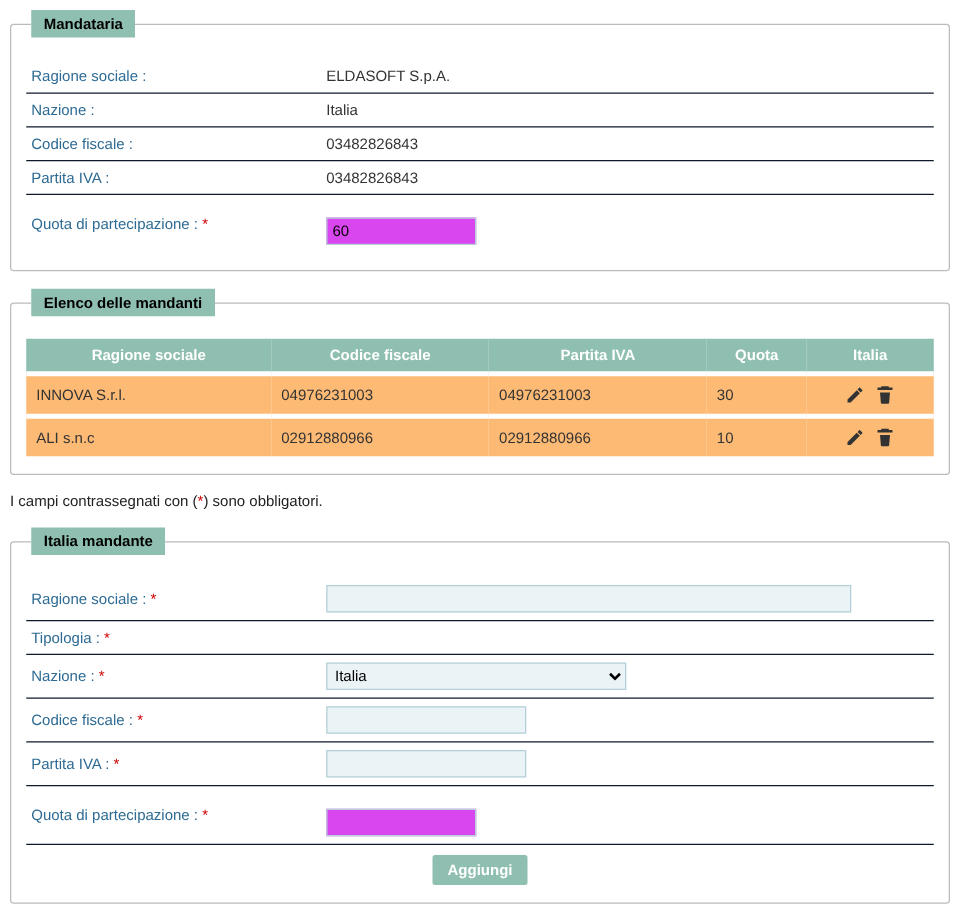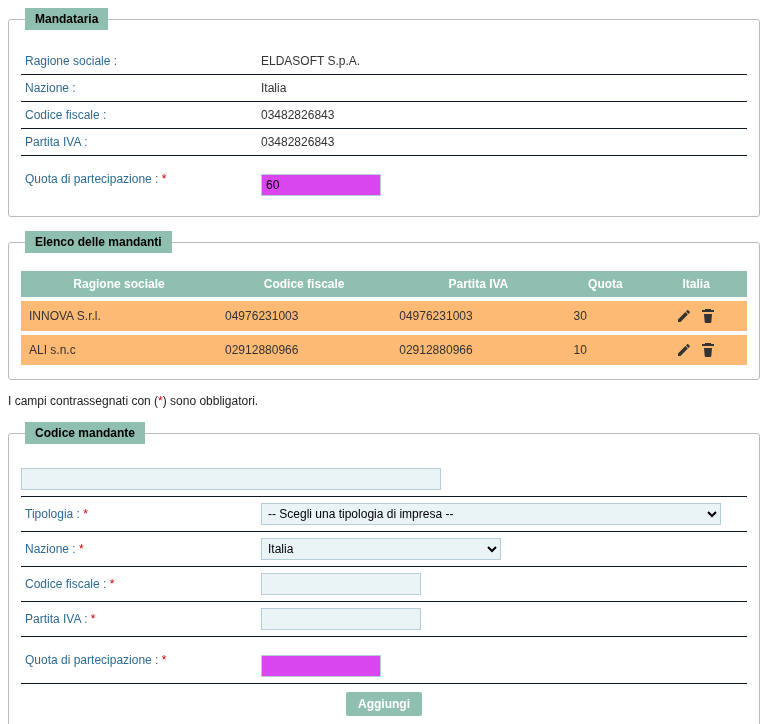--- a/index.html
+++ b/index.html
@@ -96,36 +96,34 @@
         </tr>
       </tbody>
   </table>
 </fieldset>
 
 <p class="note">
   <span>I campi contrassegnati con (</span><span class="req">*</span><span>) sono obbligatori.</span>
 </p>
 
 <fieldset>
-  <legend>Codice mandante</legend>
+  <legend>Italia mandante</legend>
 
   <div class="row">
+    <div class="label-cell">
+      <span>Ragione sociale : </span><span class="req">*</span>
+    </div>
     <div class="value-cell">
       <input type="text" class="input-lg" value="" style="">
     </div>
   </div>
 
   <div class="row">
     <div class="label-cell">
       <span>Tipologia : </span><span class="req">*</span>
-    </div>
-    <div class="value-cell">
-      <select class="select-lg">
-        <option>-- Scegli una tipologia di impresa --</option>
-      </select>
     </div>
   </div>
 
   <div class="row">
     <div class="label-cell">
       <span>Nazione : </span><span class="req">*</span>
     </div>
     <div class="value-cell">
       <select class="select-md">
         <option>Italia</option>

